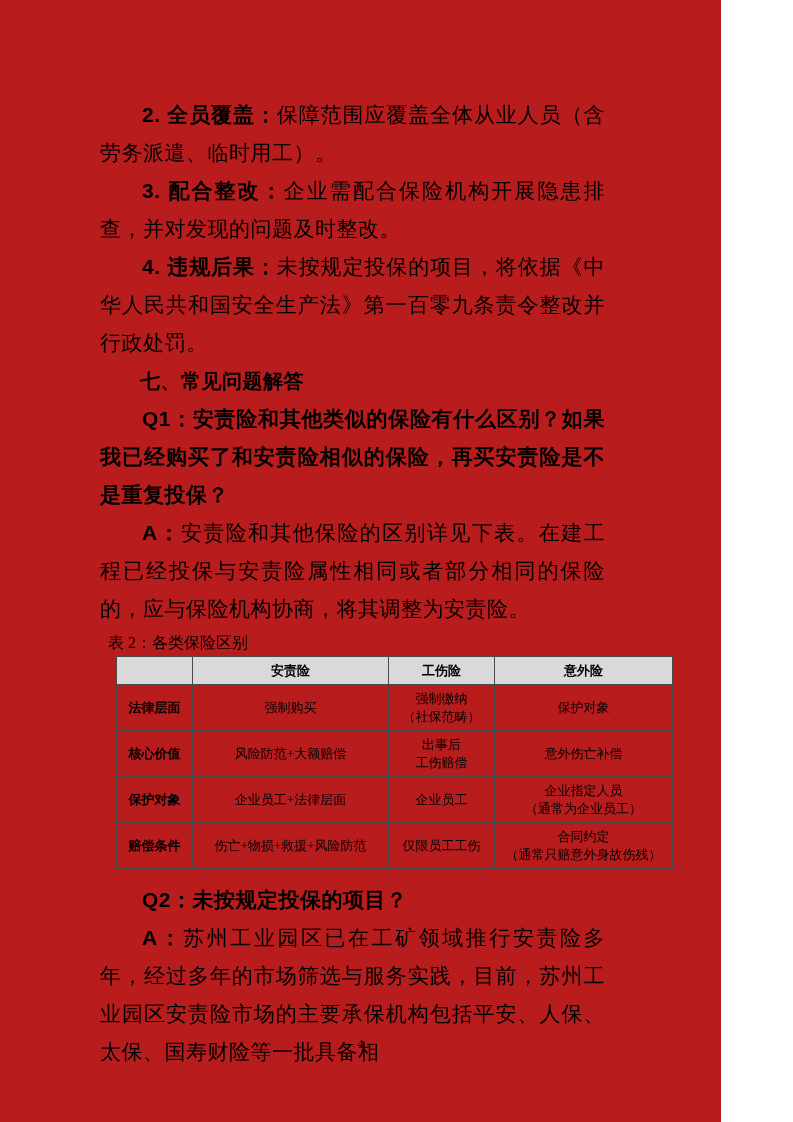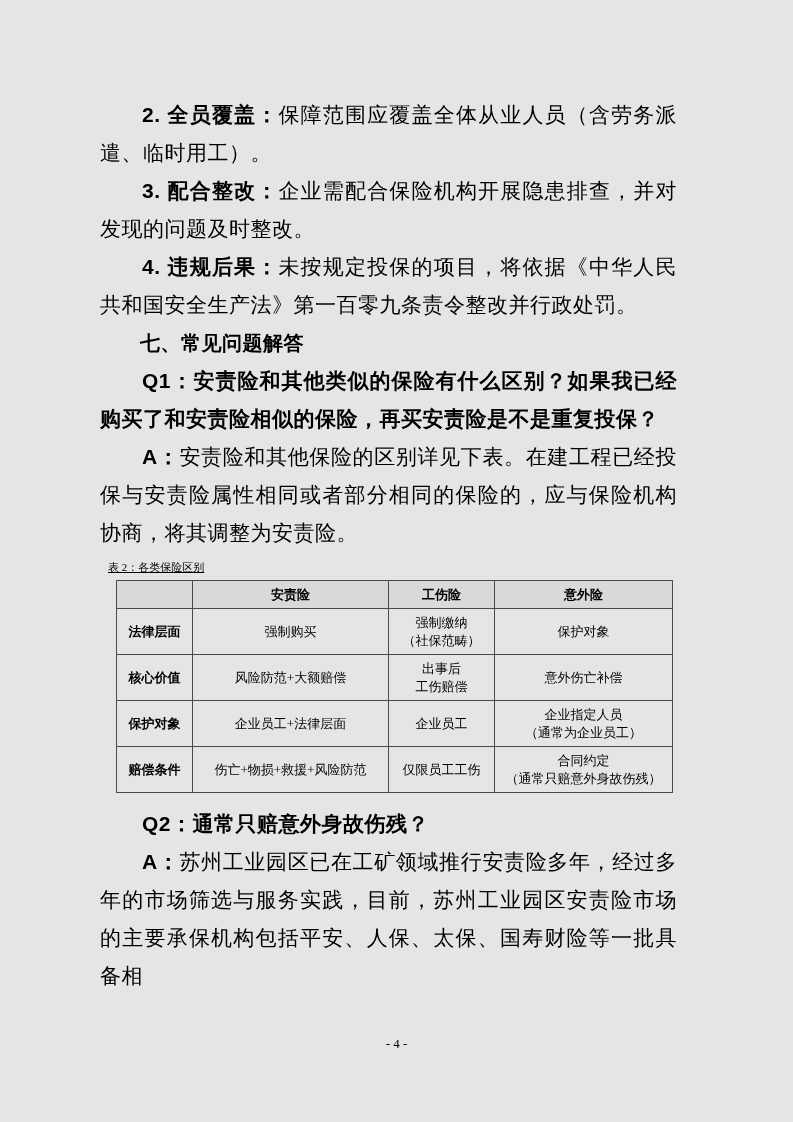--- a/index.html
+++ b/index.html
@@ -2,23 +2,23 @@
 <html lang="zh"><head>
 <meta charset="utf-8">
 <style>
   html, body {
     margin: 0;
     padding: 0;
     background: #ffffff;
   }
   .page {
     position: relative;
-    width: 793px;
+    width: 721px;
     height: 1122px;
-    background: #e5e5e5;
+    background: #b91c1c;
     color: #000000;
     font-family: "Liberation Serif", "DejaVu Serif", serif;
     overflow: hidden;
     box-sizing: border-box;
     padding: 96px 116px 0 100px;
   }
   .body-para {
     margin: 0;
     font-size: 21px;
     line-height: 38px;
@@ -44,23 +44,22 @@
     font-size: 21px;
     line-height: 38px;
     letter-spacing: 0.5px;
     text-align: justify;
     text-indent: 2em;
     font-weight: bold;
     font-family: "Liberation Sans", "DejaVu Sans", sans-serif;
   }
   .table-caption {
     margin: 6px 0 4px 8px;
-    font-size: 11px;
+    font-size: 16px;
     line-height: 18px;
-    text-decoration: underline;
   }
   table.cmp {
     border-collapse: collapse;
     margin-left: 16px;
     table-layout: fixed;
     width: 556px;
     font-size: 13px;
   }
   table.cmp th, table.cmp td {
     border: 1px solid #4a4a4a;
@@ -155,19 +154,19 @@
       <tr class="row-tall">
         <td class="row-label">赔偿条件</td>
         <td>伤亡+物损+救援+风险防范</td>
         <td>仅限员工工伤</td>
         <td>合同约定
 （通常只赔意外身故伤残）</td>
       </tr>
     </tbody>
   </table>
 
-  <p class="question-para q2-block">Q2：通常只赔意外身故伤残？</p>
+  <p class="question-para q2-block">Q2：未按规定投保的项目？</p>
 
   <p class="body-para"><span class="bold-run">A：</span><span>苏州工业园区已在工矿领域推行安责险多年，经过多年的市场筛选与服务实践，目前，苏州工业园区安责险市场的主要承保机构包括平安、人保、太保、国寿财险等一批具备相</span></p>
 
   <div class="page-footer">- 4 -</div>
 
 </div>
 
 </body></html>

